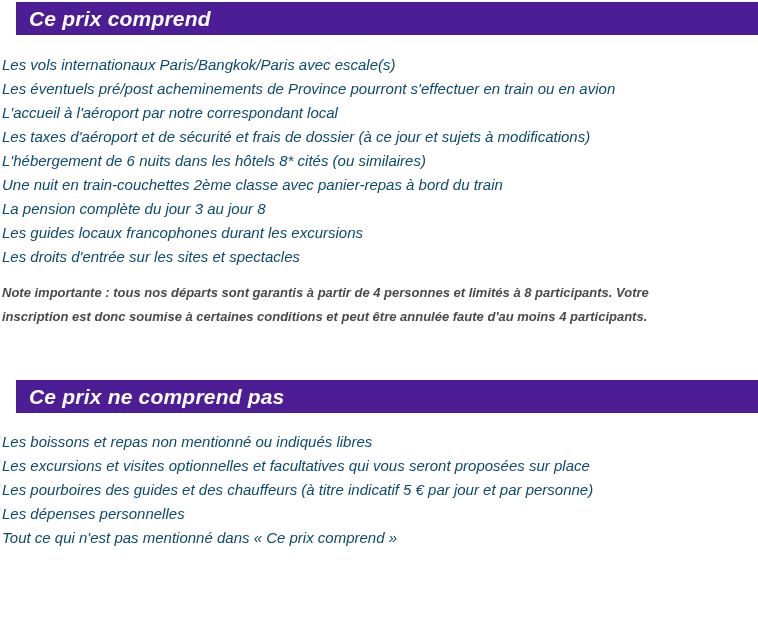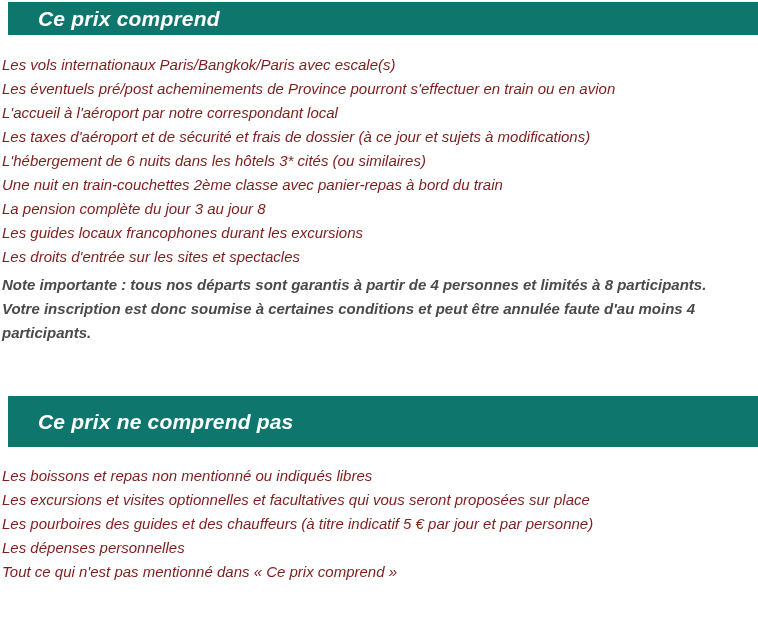--- a/index.html
+++ b/index.html
@@ -5,70 +5,70 @@
   * { margin: 0; padding: 0; box-sizing: border-box; }
   html, body {
     width: 758px;
     height: 644px;
     background: #ffffff;
     font-family: "Liberation Sans", sans-serif;
     overflow: hidden;
   }
   .page { width: 758px; height: 644px; }
   .section-bar {
-    margin-left: 8px;
+    margin-left: 16px;
     height: 34px;
-    background: #0f766e;
+    background: #4c1d95;
     display: flex;
     align-items: center;
-    padding-left: 30px;
+    padding-left: 13px;
   }
   .section-bar h2 {
     color: #ffffff;
     font-size: 21px;
     font-weight: bold;
     font-style: italic;
     letter-spacing: 0.2px;
   }
   .bar-first { margin-top: 2px; height: 33px; }
-  .bar-second { margin-top: 51px; height: 51px; }
+  .bar-second { margin-top: 51px; height: 33px; }
   .item-list { margin: 18px 0 0 2px; }
   .item-list-second { margin-top: 17px; }
   .item-list p {
     font-style: italic;
     font-size: 15px;
     line-height: 24px;
-    color: #7f1d1d;
+    color: #0c4a6e;
   }
   .note {
-    margin: 4px 0 0 2px;
+    margin: 12px 0 0 2px;
     width: 712px;
     font-style: italic;
     font-weight: bold;
-    font-size: 15px;
+    font-size: 13px;
     line-height: 24px;
     color: #4a4a4a;
   }
 </style>
 </head>
 <body>
 
 <div class="page">
 
   <section>
     <header class="section-bar bar-first">
       <h2>Ce prix comprend</h2>
     </header>
 
     <div class="item-list">
       <p>Les vols internationaux Paris/Bangkok/Paris avec escale(s)</p>
       <p>Les éventuels pré/post acheminements de Province pourront s'effectuer en train ou en avion</p>
       <p>L'accueil à l'aéroport par notre correspondant local</p>
       <p>Les taxes d'aéroport et de sécurité et frais de dossier (à ce jour et sujets à modifications)</p>
-      <p>L'hébergement de 6 nuits dans les hôtels 3* cités (ou similaires)</p>
+      <p>L'hébergement de 6 nuits dans les hôtels 8* cités (ou similaires)</p>
       <p>Une nuit en train-couchettes 2ème classe avec panier-repas à bord du train</p>
       <p>La pension complète du jour 3 au jour 8</p>
       <p>Les guides locaux francophones durant les excursions</p>
       <p>Les droits d'entrée sur les sites et spectacles</p>
     </div>
 
     <p class="note">Note importante : tous nos départs sont garantis à partir de 4 personnes et limités à 8 participants. Votre inscription est donc soumise à certaines conditions et peut être annulée faute d'au moins 4 participants.</p>
   </section>
 
   <section>

